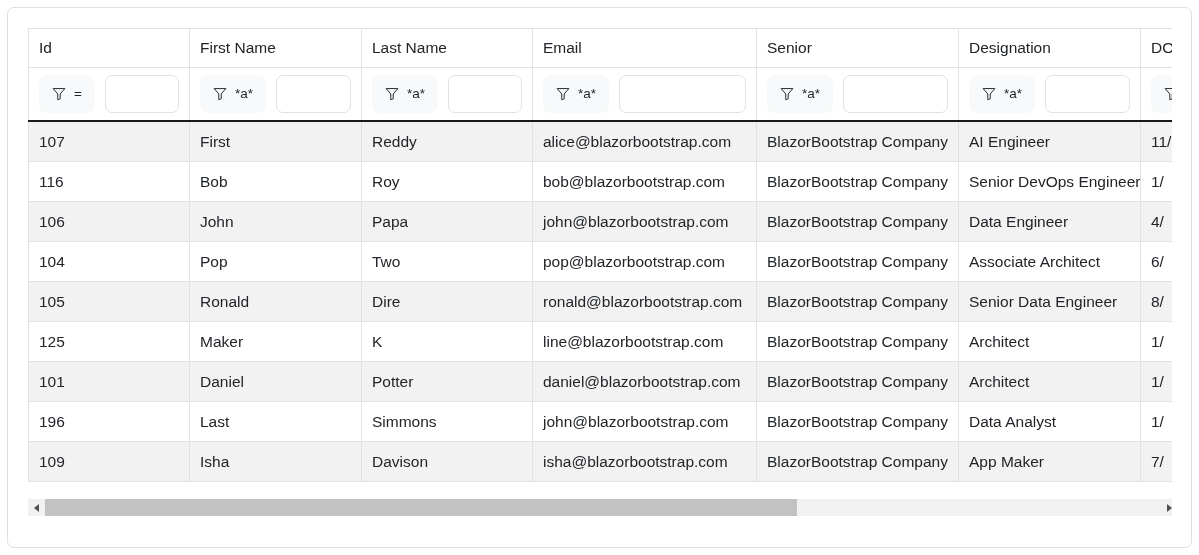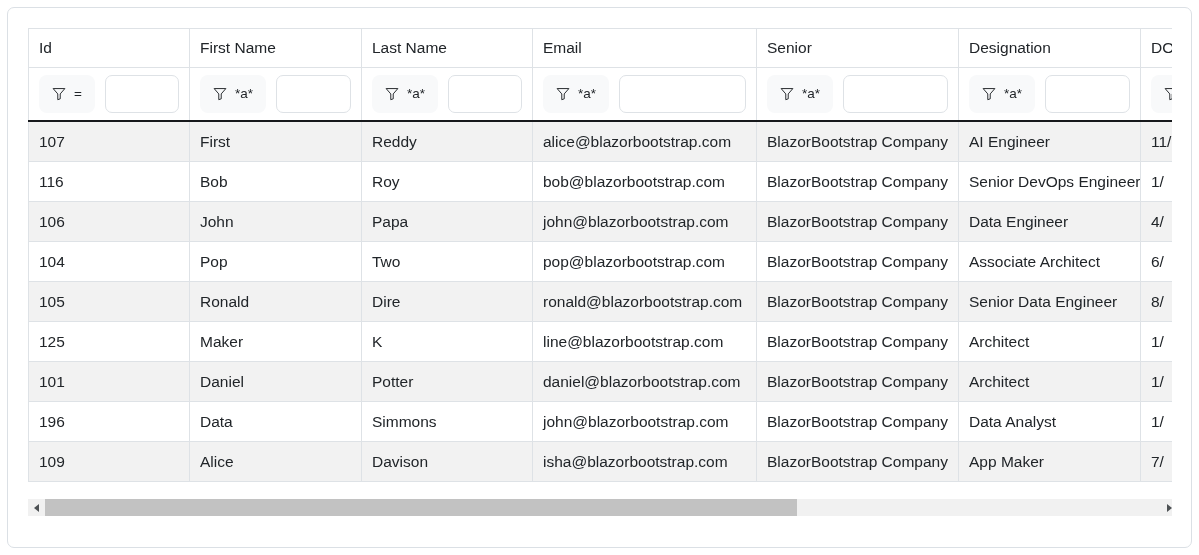--- a/index.html
+++ b/index.html
@@ -235,30 +235,30 @@
           <td>101</td>
           <td>Daniel</td>
           <td>Potter</td>
           <td>daniel@blazorbootstrap.com</td>
           <td>BlazorBootstrap Company</td>
           <td>Architect</td>
           <td>1/</td>
         </tr>
         <tr>
           <td>196</td>
-          <td>Data</td>
+          <td>Last</td>
           <td>Simmons</td>
           <td>john@blazorbootstrap.com</td>
           <td>BlazorBootstrap Company</td>
           <td>Data Analyst</td>
           <td>1/</td>
         </tr>
         <tr class="striped">
           <td>109</td>
-          <td>Alice</td>
+          <td>Isha</td>
           <td>Davison</td>
           <td>isha@blazorbootstrap.com</td>
           <td>BlazorBootstrap Company</td>
           <td>App Maker</td>
           <td>7/</td>
         </tr>
       </tbody>
     </table>
   </div>
 

